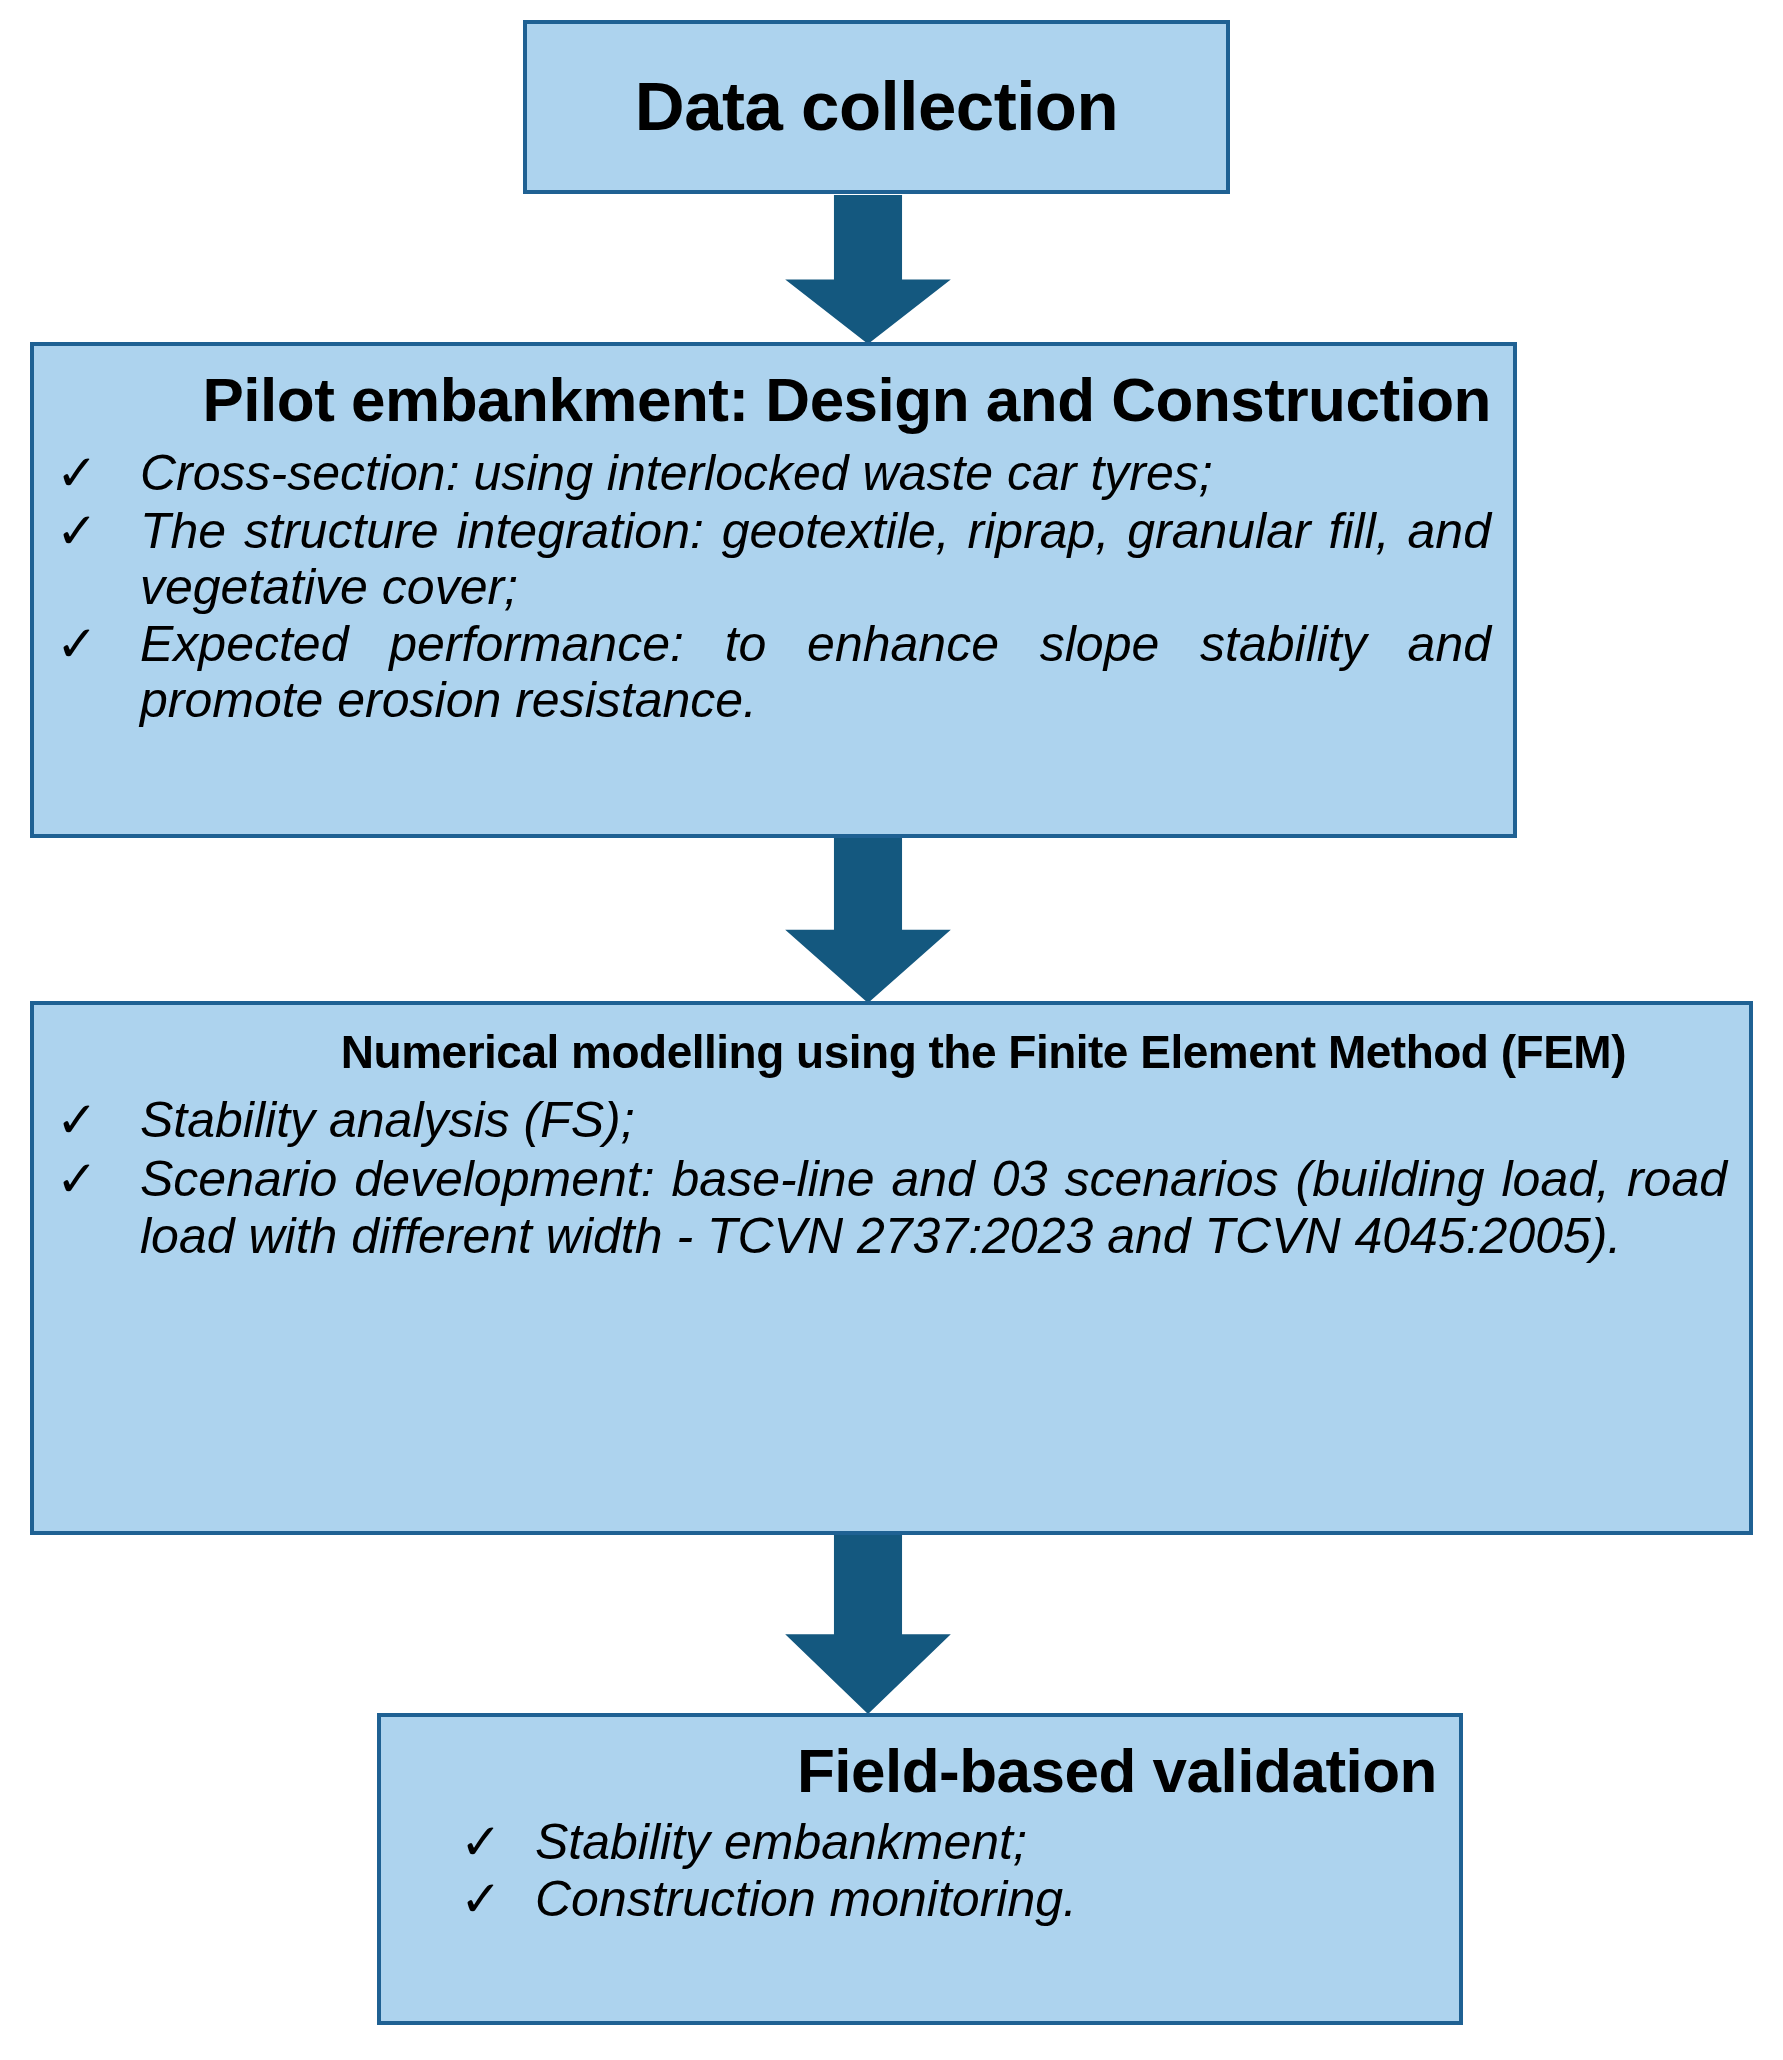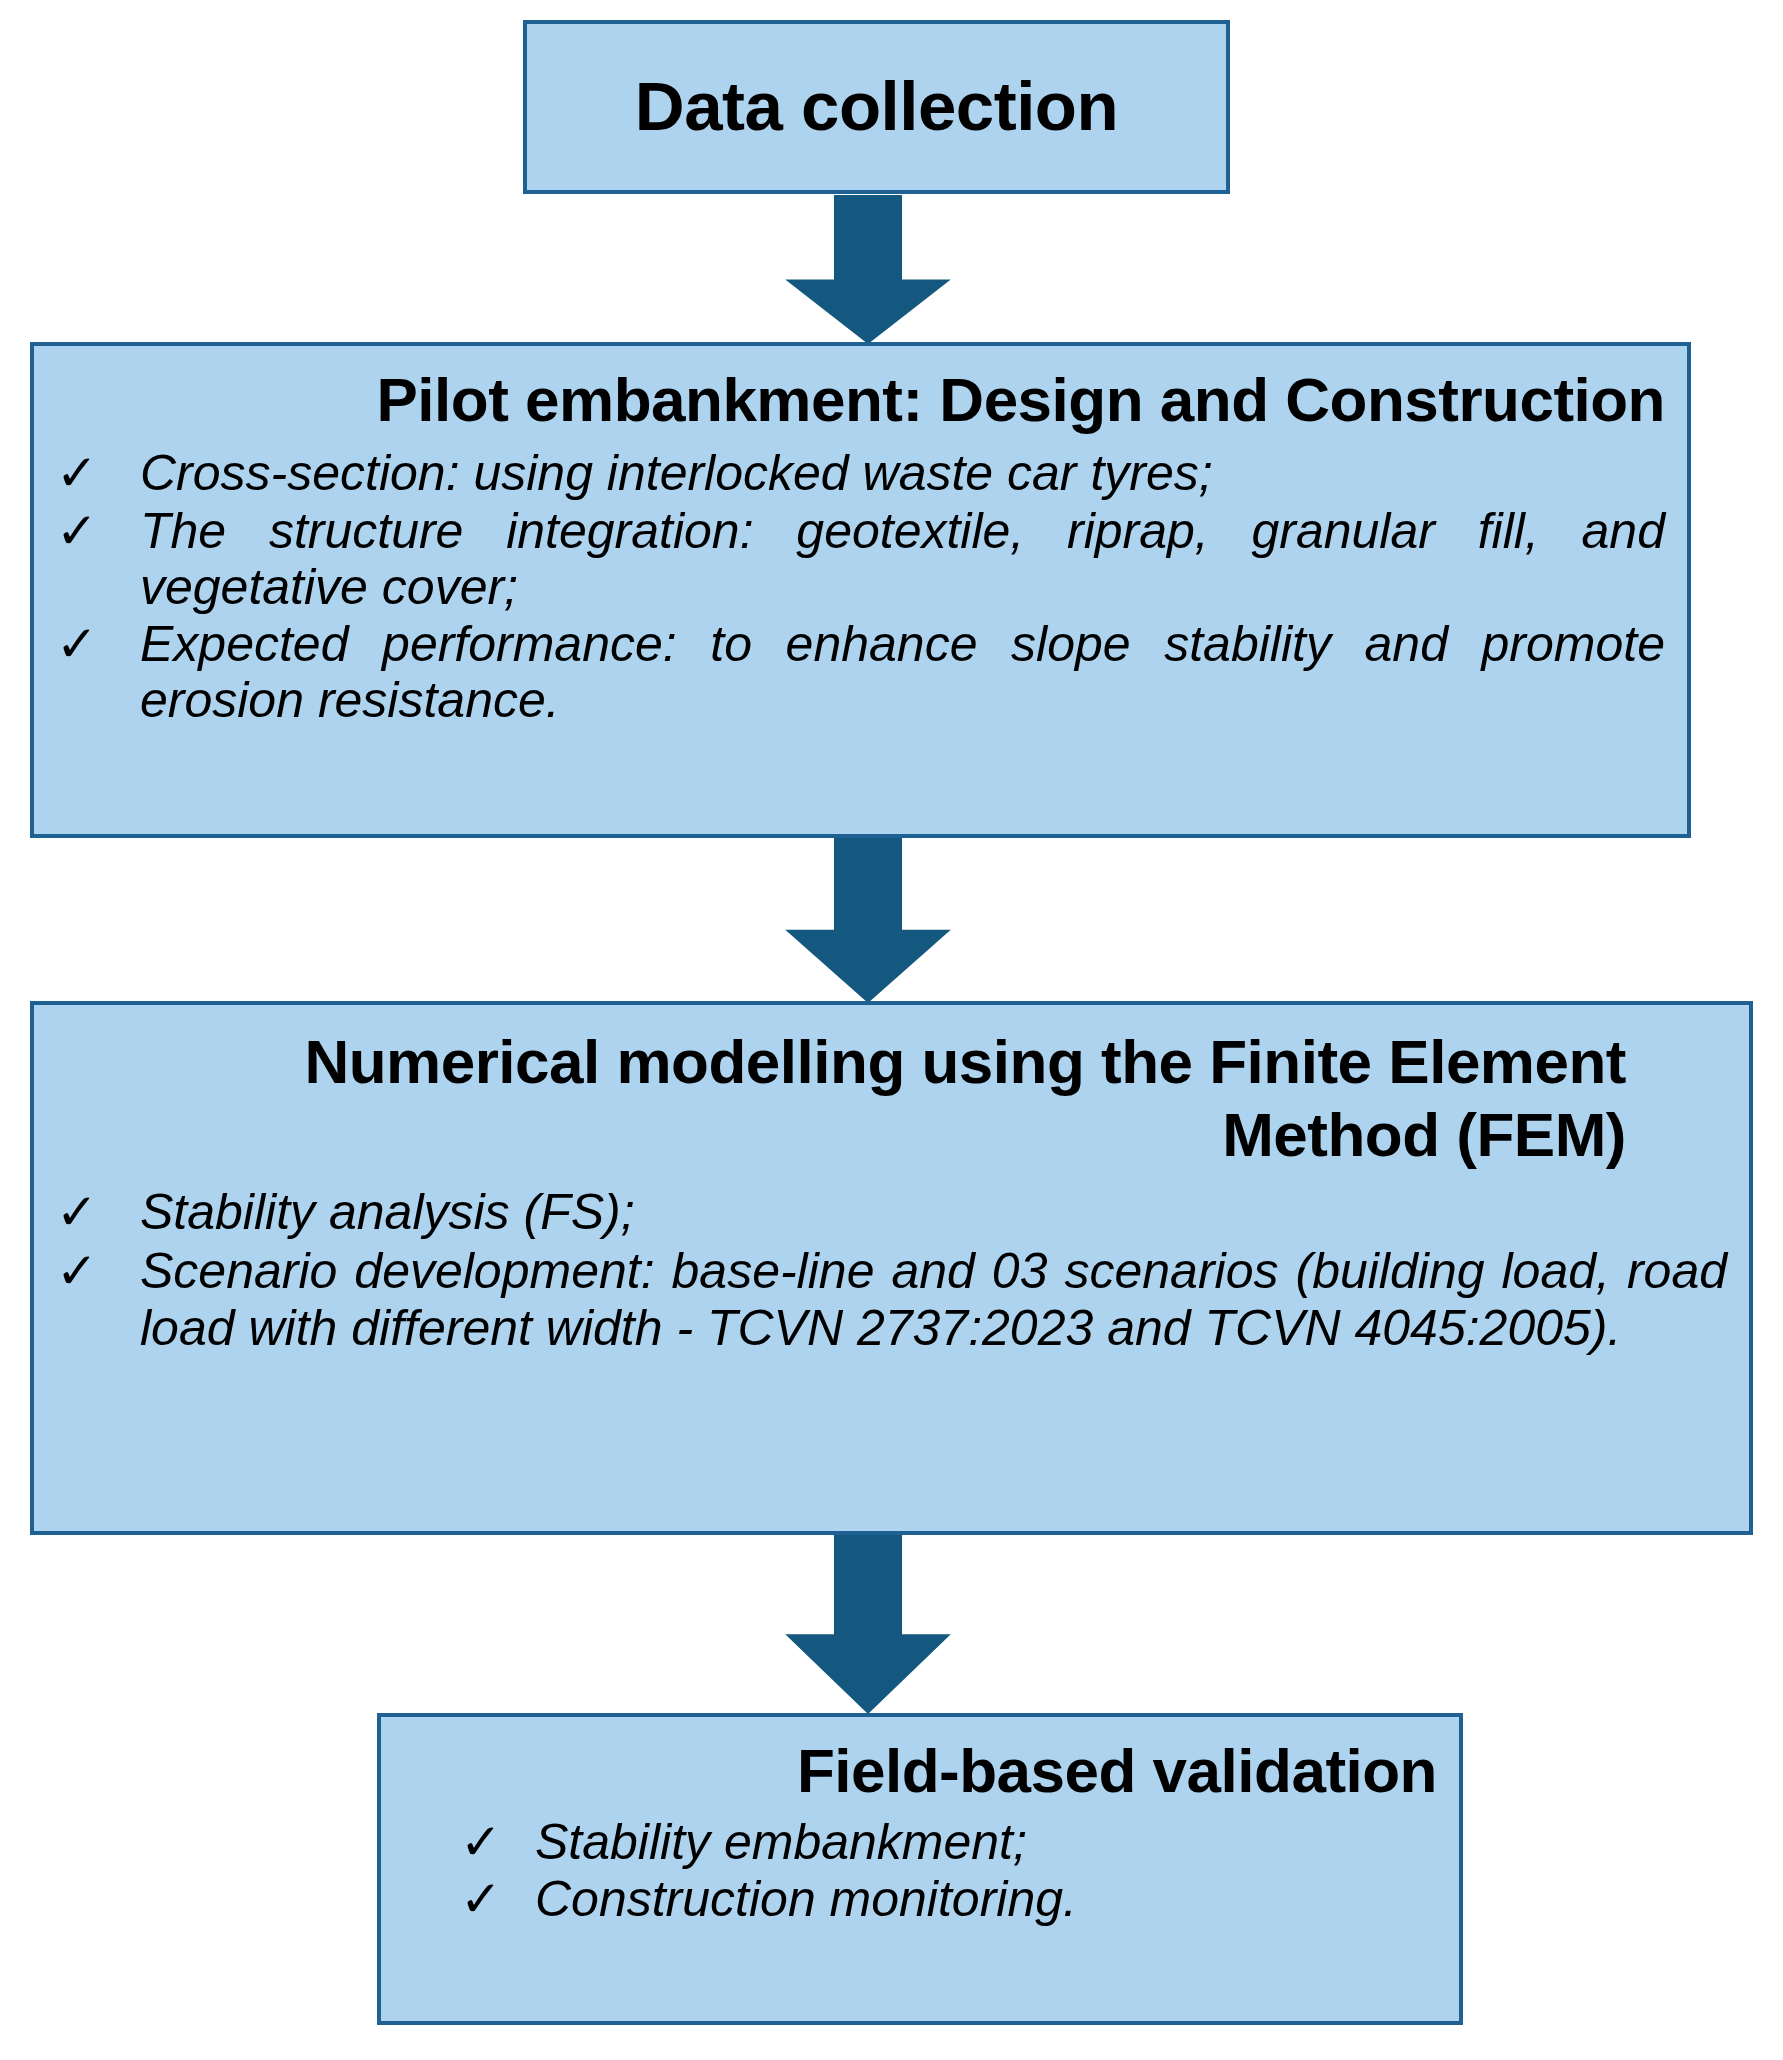--- a/index.html
+++ b/index.html
@@ -73,21 +73,21 @@
     justify-content: center;
   }
   #box-data-collection .node-title {
     font-size: 69px;
   }
 
   
   #box-pilot {
     left: 30px;
     top: 342px;
-    width: 1661px;
+    width: 1487px;
     height: 496px;
     padding: 16.5px 22px 9.2px 22px;
   }
   #box-pilot .node-title {
     font-size: 62px;
     margin-bottom: 9.2px;
   }
   #box-pilot ul.checklist {
     font-size: 50px;
     line-height: 1.12;
@@ -99,21 +99,21 @@
 
   
   #box-fem {
     left: 30px;
     top: 1001px;
     width: 1723px;
     height: 534px;
     padding: 20px 22px 9.2px 22px;
   }
   #box-fem .node-title {
-    font-size: 62px;
+    font-size: 46px;
     margin-bottom: 13px;
     padding: 0 101px;
   }
   #box-fem ul.checklist {
     font-size: 50px;
     line-height: 1.14;
   }
   #box-fem ul.checklist li {
     padding-left: 84px;
     margin-bottom: 1.8px;

